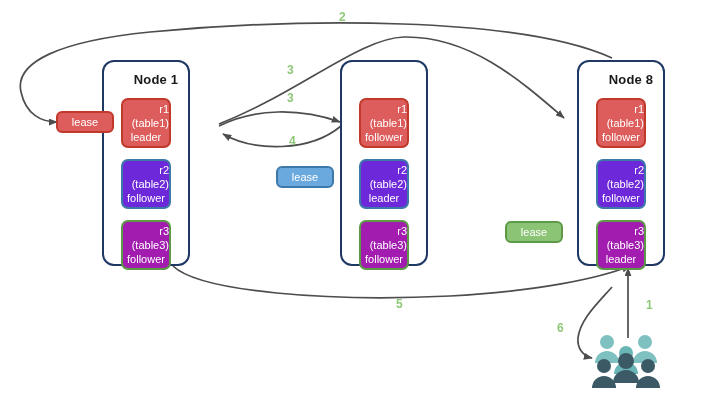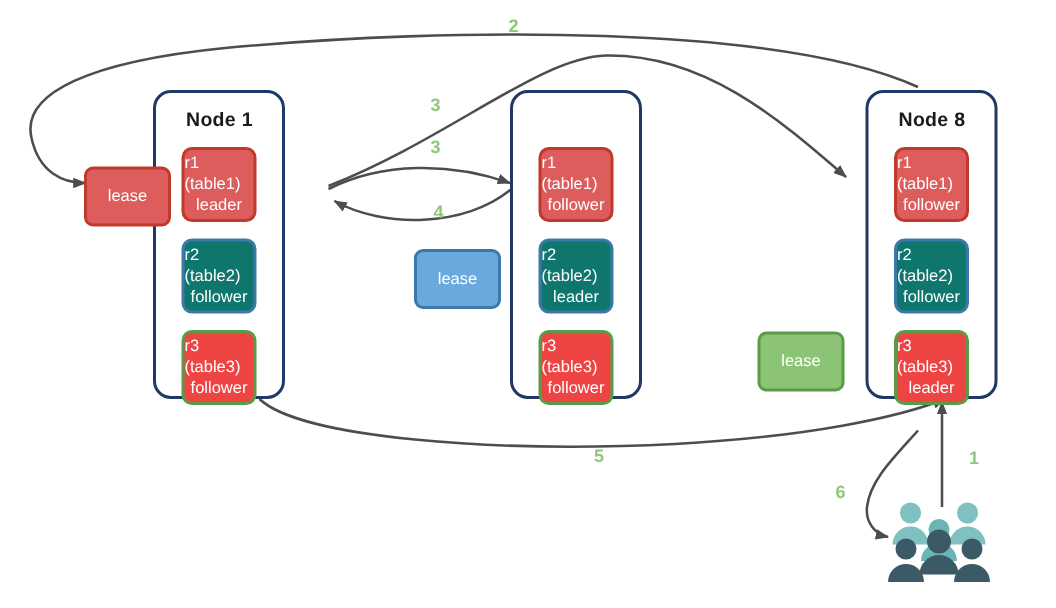--- a/index.html
+++ b/index.html
@@ -11,44 +11,44 @@
 
   .node-panel{
     position:absolute;
     border:2px solid #1f3864;
     border-radius:12px;
     background:#ffffff;
     box-sizing:border-box;
   }
   .node-title{
     position:absolute;left:0;right:0;top:10px;
-    text-align:left;
+    text-align:center;
     font-size:13px;font-weight:bold;color:#1a1a1a;
     letter-spacing:.2px;
     padding-left:20px;
   }
   .replica{
     position:absolute;left:17px;right:17px;
     height:50px;border-radius:7px;box-sizing:border-box;
     display:flex;flex-direction:column;align-items:center;justify-content:center;
-    color:#ffffff;font-size:11px;line-height:14px;text-align:left;
+    color:#ffffff;font-size:11px;line-height:14px;text-align:right;
     border-width:2px;border-style:solid;
   }
   .rep-red{background:#dd5c5c;border-color:#c0392b;}
-  .rep-blue{background:#0f766e;border-color:#3c78a8;}
-  .rep-green{background:#ef4444;border-color:#5d9a47;}
+  .rep-blue{background:#6d28d9;border-color:#3c78a8;}
+  .rep-green{background:#a21caf;border-color:#5d9a47;}
   .rep-line{display:block;}
 
   .lease{
     position:absolute;
     border-radius:6px;border-width:2px;border-style:solid;
     box-sizing:border-box;
     display:flex;align-items:center;justify-content:center;
     color:#ffffff;font-size:11px;
-    height:40px;width:58px;text-align:center;
+    height:22px;width:58px;text-align:center;
   }
   .lease-red{background:#dd5c5c;border-color:#c0392b;}
   .lease-blue{background:#6aa9dd;border-color:#3c78a8;}
   .lease-green{background:#8cc475;border-color:#5d9a47;}
 
   .step-label{
     position:absolute;
     color:#8fc878;
     font-size:12px;font-weight:bold;
     line-height:1;

